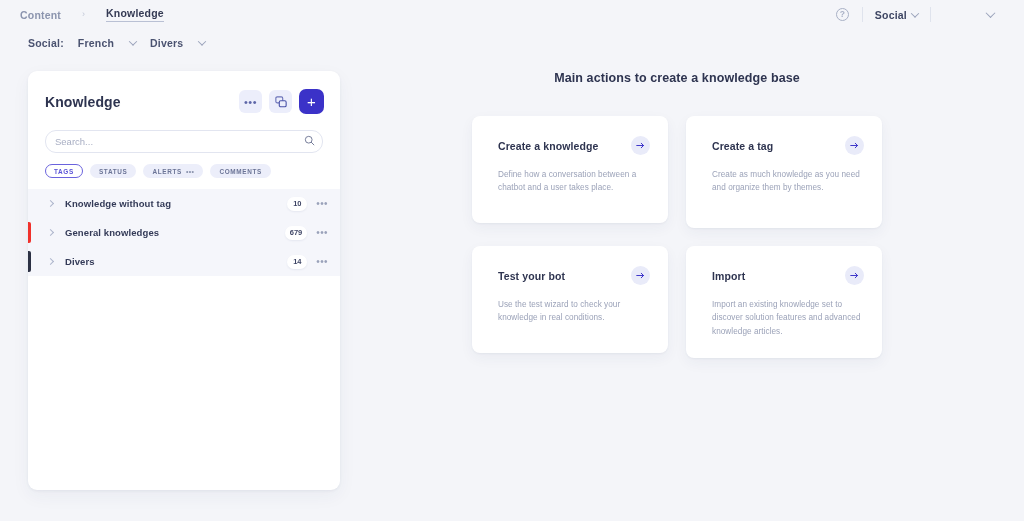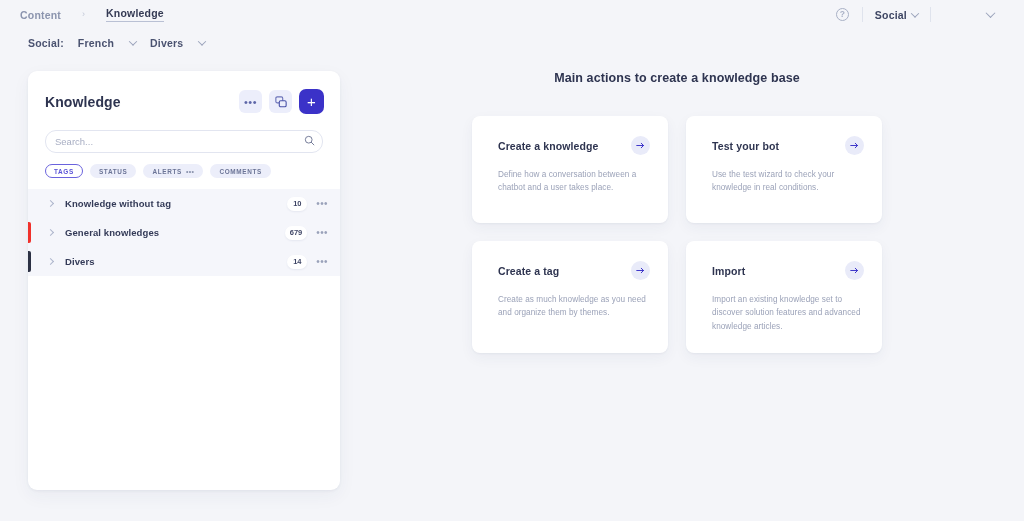--- a/index.html
+++ b/index.html
@@ -267,48 +267,48 @@
         <div class="arrow-btn">
           <svg width="9" height="9" viewBox="0 0 12 12">
             <line x1="1" y1="6" x2="10" y2="6" stroke="#3b32c8" stroke-width="1.3" stroke-linecap="round"></line>
             <polyline points="7,3 10,6 7,9" fill="none" stroke="#3b32c8" stroke-width="1.3" stroke-linecap="round" stroke-linejoin="round"></polyline>
           </svg>
         </div>
       </div>
       <div class="card-desc">Define how a conversation between a chatbot and a user takes place.</div>
     </div>
 
+    <div class="card tall">
+      <div class="card-head">
+        <div class="card-title">Create a tag</div>
+        <div class="arrow-btn">
+          <svg width="9" height="9" viewBox="0 0 12 12">
+            <line x1="1" y1="6" x2="10" y2="6" stroke="#3b32c8" stroke-width="1.3" stroke-linecap="round"></line>
+            <polyline points="7,3 10,6 7,9" fill="none" stroke="#3b32c8" stroke-width="1.3" stroke-linecap="round" stroke-linejoin="round"></polyline>
+          </svg>
+        </div>
+      </div>
+      <div class="card-desc">Create as much knowledge as you need and organize them by themes.</div>
+    </div>
+
     <div class="card">
       <div class="card-head">
         <div class="card-title">Test your bot</div>
         <div class="arrow-btn">
           <svg width="9" height="9" viewBox="0 0 12 12">
             <line x1="1" y1="6" x2="10" y2="6" stroke="#3b32c8" stroke-width="1.3" stroke-linecap="round"></line>
             <polyline points="7,3 10,6 7,9" fill="none" stroke="#3b32c8" stroke-width="1.3" stroke-linecap="round" stroke-linejoin="round"></polyline>
           </svg>
         </div>
       </div>
       <div class="card-desc">Use the test wizard to check your knowledge in real conditions.</div>
     </div>
 
     <div class="card tall">
       <div class="card-head">
-        <div class="card-title">Create a tag</div>
-        <div class="arrow-btn">
-          <svg width="9" height="9" viewBox="0 0 12 12">
-            <line x1="1" y1="6" x2="10" y2="6" stroke="#3b32c8" stroke-width="1.3" stroke-linecap="round"></line>
-            <polyline points="7,3 10,6 7,9" fill="none" stroke="#3b32c8" stroke-width="1.3" stroke-linecap="round" stroke-linejoin="round"></polyline>
-          </svg>
-        </div>
-      </div>
-      <div class="card-desc">Create as much knowledge as you need and organize them by themes.</div>
-    </div>
-
-    <div class="card tall">
-      <div class="card-head">
         <div class="card-title">Import</div>
         <div class="arrow-btn">
           <svg width="9" height="9" viewBox="0 0 12 12">
             <line x1="1" y1="6" x2="10" y2="6" stroke="#3b32c8" stroke-width="1.3" stroke-linecap="round"></line>
             <polyline points="7,3 10,6 7,9" fill="none" stroke="#3b32c8" stroke-width="1.3" stroke-linecap="round" stroke-linejoin="round"></polyline>
           </svg>
         </div>
       </div>
       <div class="card-desc">Import an existing knowledge set to discover solution features and advanced knowledge articles.</div>
     </div>

